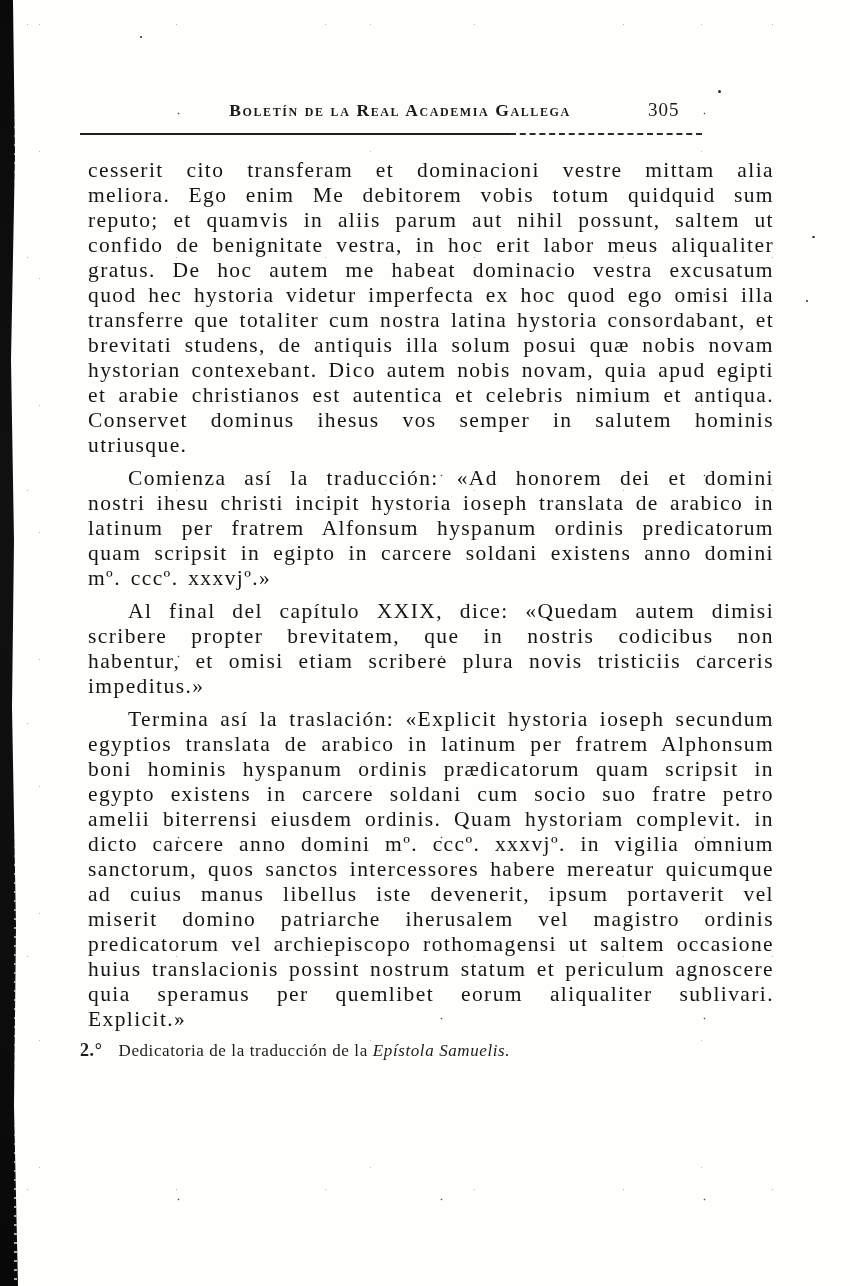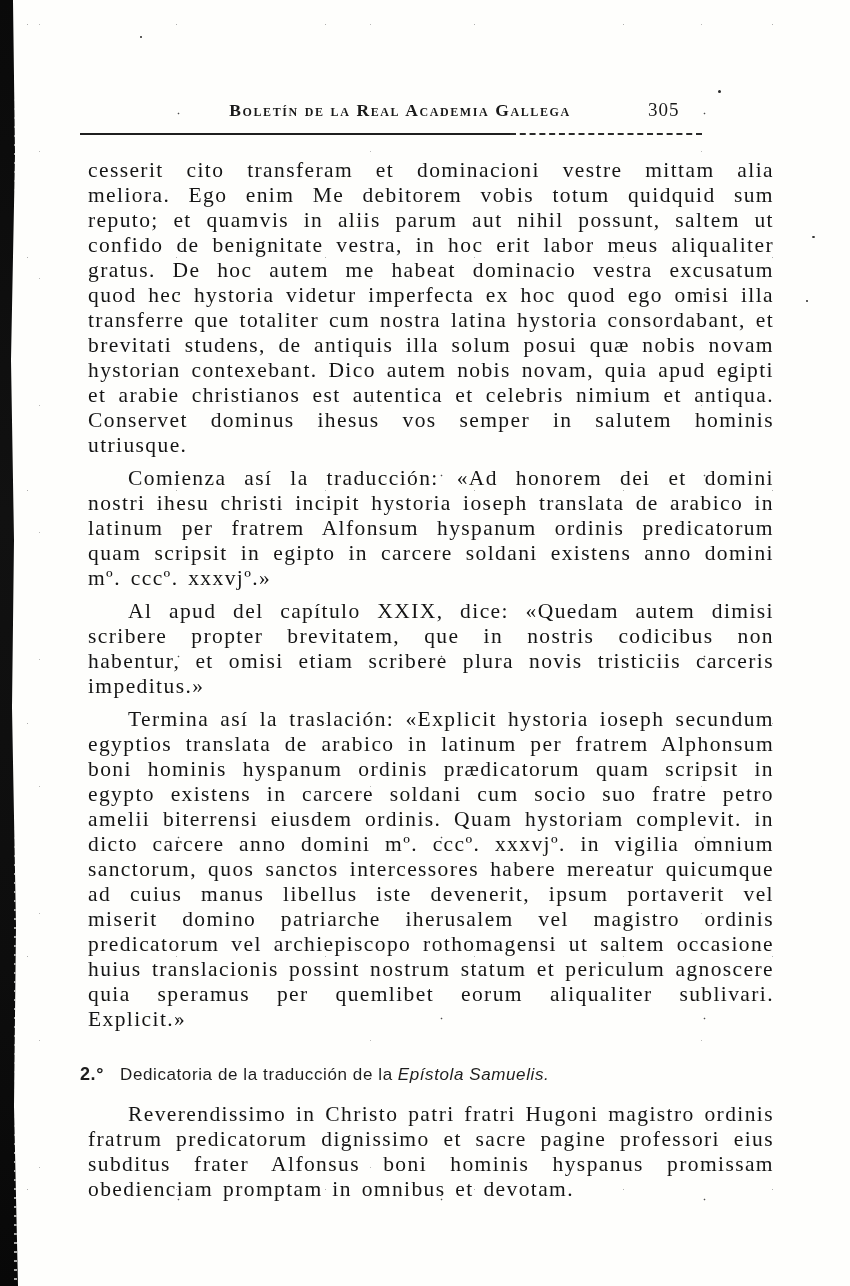--- a/index.html
+++ b/index.html
@@ -107,23 +107,23 @@
     line-height: 25px;
     text-align: justify;
     text-indent: 40px;
     letter-spacing: 1.4px;
     word-spacing: 3px;
     color: #151515;
   }
   .body-par.continuation { text-indent: 0; }
 
   .section-heading {
-    margin-top: 32px;
+    margin-top: 8px;
     margin-bottom: 17px;
-    font-family: Liberation Sans, sans-serif;
+    font-family: Liberation Serif, serif;
     font-size: 17px;
     letter-spacing: 0.6px;
     color: #1d1d1d;
     white-space: nowrap;
   }
   .sec-num {
     font-weight: 700;
     font-size: 18px;
     margin-right: 16px;
   }
@@ -154,25 +154,24 @@
       <span class="rule-solid"></span>
       <span class="rule-dashed"></span>
     </div>
 
     <div class="body-block">
 
       <p class="body-par continuation">cesserit cito transferam et dominacioni vestre mittam alia meliora. Ego enim Me debitorem vobis totum quidquid sum reputo; et quamvis in aliis parum aut nihil possunt, saltem ut confido de benignitate vestra, in hoc erit labor meus aliqualiter gratus. De hoc autem me habeat dominacio vestra excusatum quod hec hystoria videtur imperfecta ex hoc quod ego omisi illa transferre que totaliter cum nostra latina hystoria consordabant, et brevitati studens, de antiquis illa solum posui quæ nobis novam hystorian contexebant. Dico autem nobis novam, quia apud egipti et arabie christianos est autentica et celebris nimium et antiqua. Conservet dominus ihesus vos semper in salutem hominis utriusque.</p>
 
       <p class="body-par">Comienza así la traducción: «Ad honorem dei et domini nostri ihesu christi incipit hystoria ioseph translata de arabico in latinum per fratrem Alfonsum hyspanum ordinis predicatorum quam scripsit in egipto in carcere soldani existens anno domini mº. cccº. xxxvjº.»</p>
 
-      <p class="body-par">Al apud del capítulo XXIX, dice: «Quedam autem dimisi scribere propter brevitatem, que in nostris codicibus non habentur, et omisi etiam scribere plura novis tristiciis carceris impeditus.»</p>
+      <p class="body-par">Al final del capítulo XXIX, dice: «Quedam autem dimisi scribere propter brevitatem, que in nostris codicibus non habentur, et omisi etiam scribere plura novis tristiciis carceris impeditus.»</p>
 
       <p class="body-par">Termina así la traslación: «Explicit hystoria ioseph secundum egyptios translata de arabico in latinum per fratrem Alphonsum boni hominis hyspanum ordinis prædicatorum quam scripsit in egypto existens in carcere soldani cum socio suo fratre petro amelii biterrensi eiusdem ordinis. Quam hystoriam complevit. in dicto carcere anno domini mº. cccº. xxxvjº. in vigilia omnium sanctorum, quos sanctos intercessores habere mereatur quicumque ad cuius manus libellus iste devenerit, ipsum portaverit vel miserit domino patriarche iherusalem vel magistro ordinis predicatorum vel archiepiscopo rothomagensi ut saltem occasione huius translacionis possint nostrum statum et periculum agnoscere quia speramus per quemlibet eorum aliqualiter sublivari. Explicit.»</p>
 
       <div class="section-heading">
         <span class="sec-num">2.°</span><span class="sec-title">Dedicatoria de la traducción de la</span><span class="sec-work">Epístola Samuelis.</span>
       </div>
 
-      <p class="body-par">Reverendissimo in Christo patri fratri Hugoni magistro ordinis fratrum predicatorum dignissimo et sacre pagine professori eius subditus frater Alfonsus boni hominis hyspanus promissam obedienciam promptam in omnibus et devotam.</p>
 
     </div>
   </div>
 </div>
 
 </body></html>

